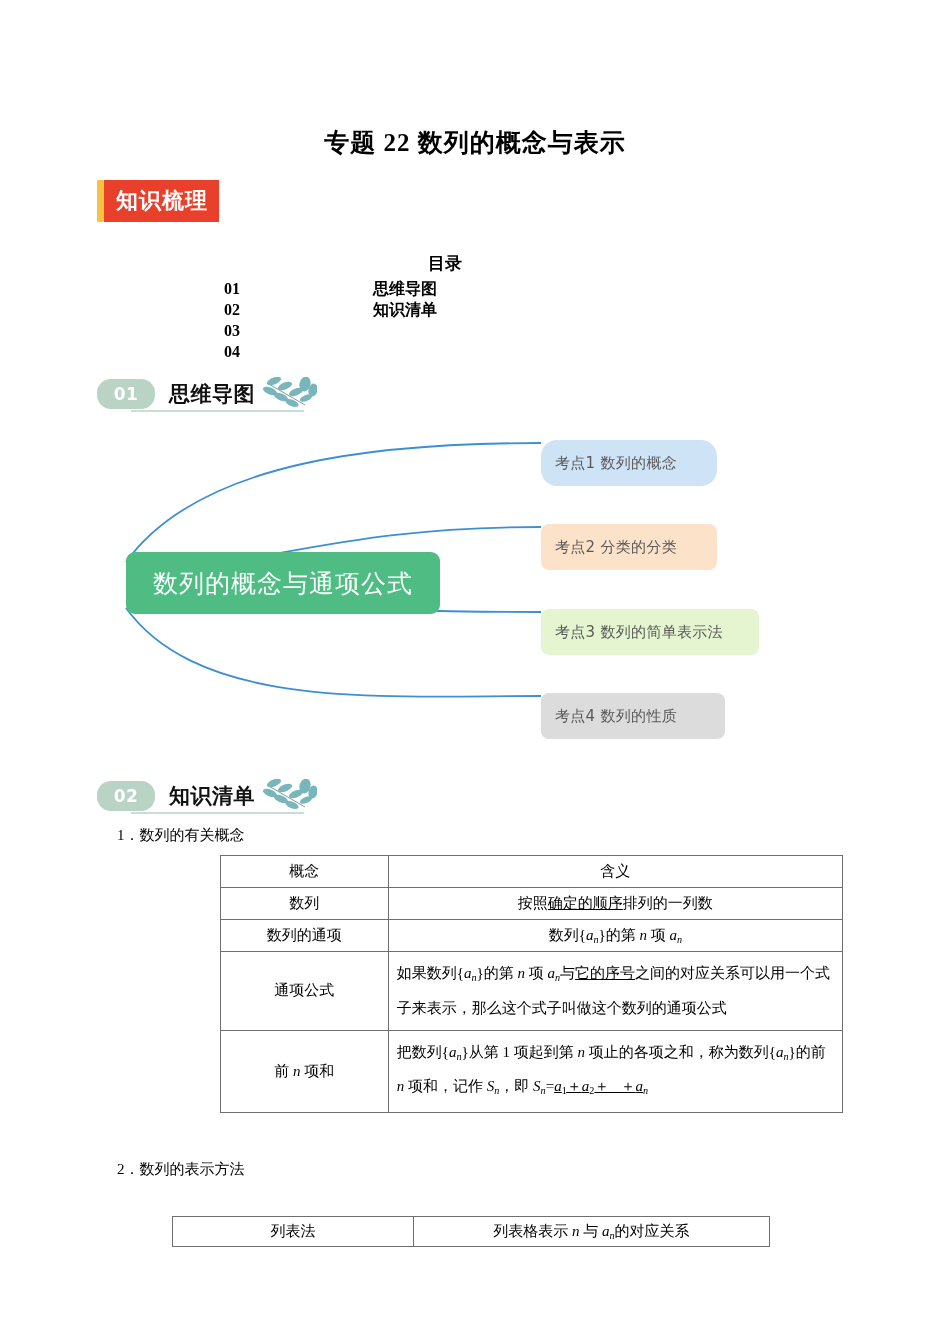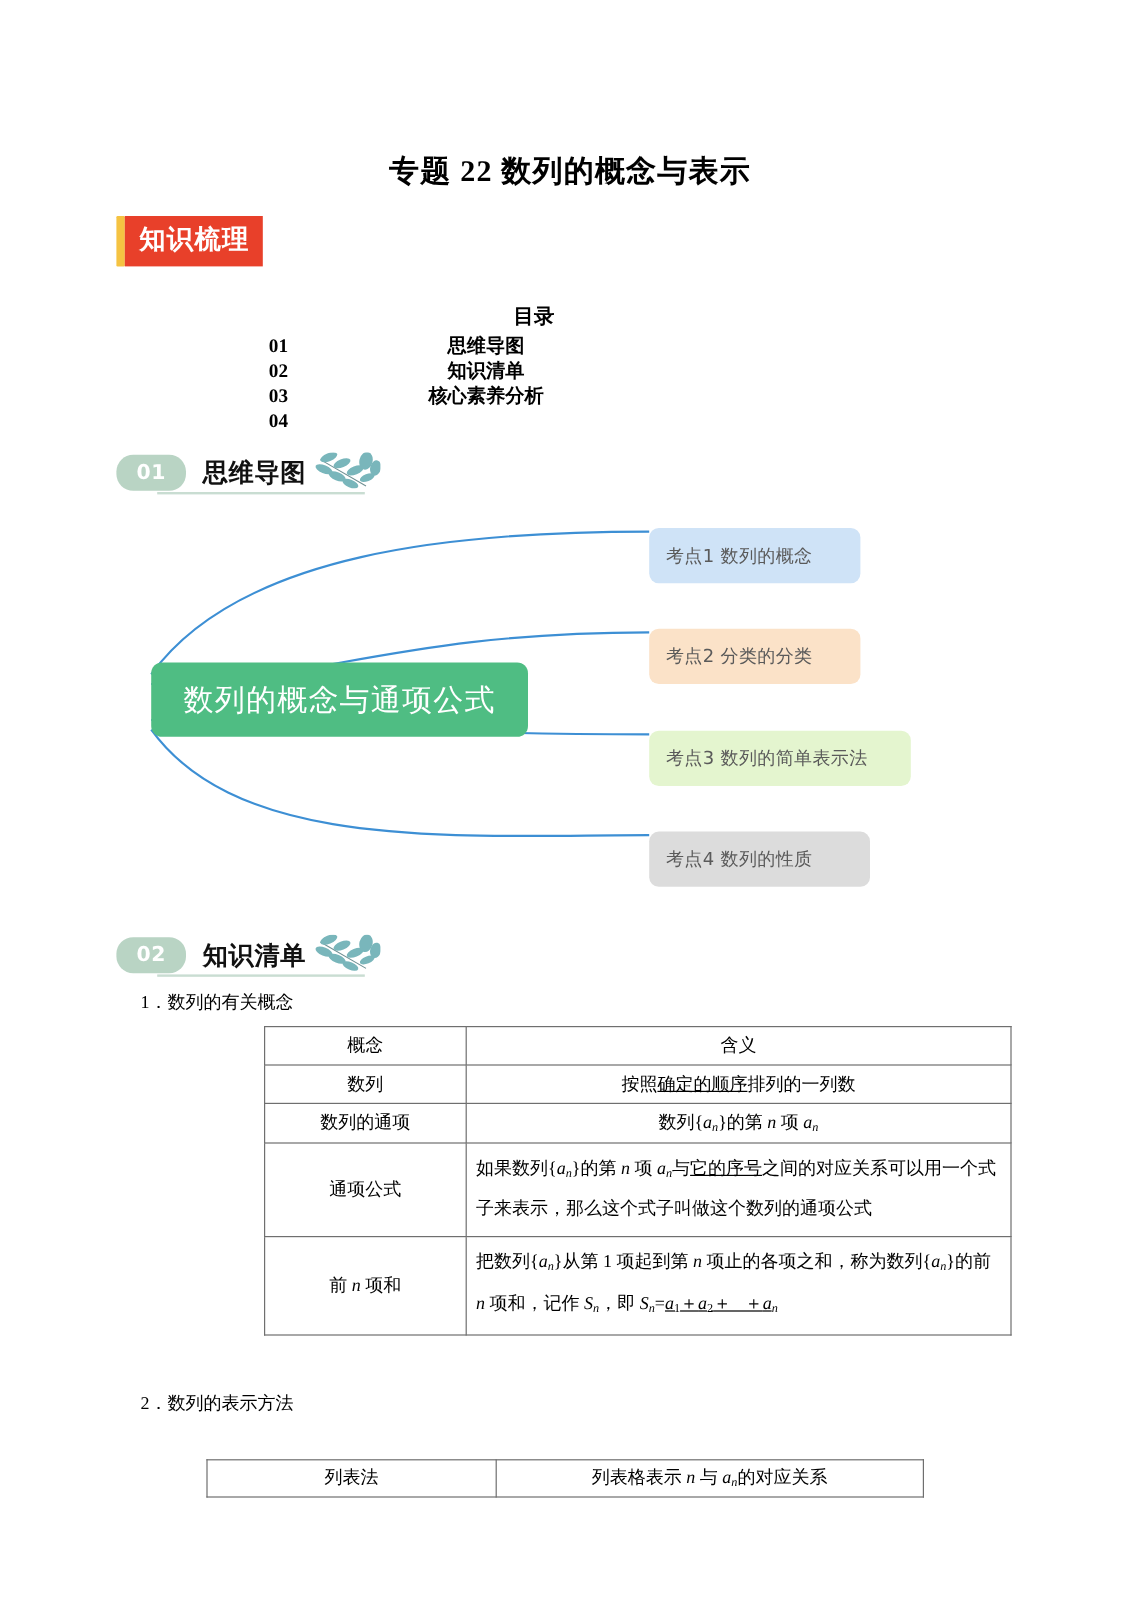--- a/index.html
+++ b/index.html
@@ -145,21 +145,21 @@
     border-radius: 8px;
     display: flex;
     align-items: center;
     padding-left: 14px;
     color: #5a5a5a;
     font-family: "DejaVu Sans", sans-serif;
     font-size: 15px;
     height: 46px;
     letter-spacing: 0.3px;
   }
-  #mm-node-0 { left: 541px; top: 440px; width: 176px; background: #cfe3f7; }
+  #mm-node-0 { left: 541px; top: 440px; width: 176px; background: #cfe3f7; border-radius: 16px; }
   #mm-node-1 { left: 541px; top: 524px; width: 176px; background: #fbe2c8; }
   #mm-node-2 { left: 541px; top: 609px; width: 218px; background: #e4f5cf; }
   #mm-node-3 { left: 541px; top: 693px; width: 184px; background: #dcdcdc; }
 
   
   .list-label {
     position: absolute;
     font-family: "Liberation Serif", "DejaVu Serif", serif;
     font-size: 15px;
     color: #000;
@@ -212,21 +212,20 @@
   <div class="toc-row">
     <span class="toc-num">01</span>
     <span class="toc-label">思维导图</span>
   </div>
   <div class="toc-row">
     <span class="toc-num">02</span>
     <span class="toc-label">知识清单</span>
   </div>
   <div class="toc-row">
     <span class="toc-num">03</span>
-    <span class="toc-label">核心素养分析</span>
   </div>
   <div class="toc-row">
     <span class="toc-num">04</span>
   </div>
 </div>
 
 <div class="sec-head" style="left:97px; top:377px;">
   <div class="sec-badge">01</div>
   <div class="sec-name">思维导图</div>
   <svg class="sec-leaf" width="56" height="34" viewBox="0 0 56 34">

